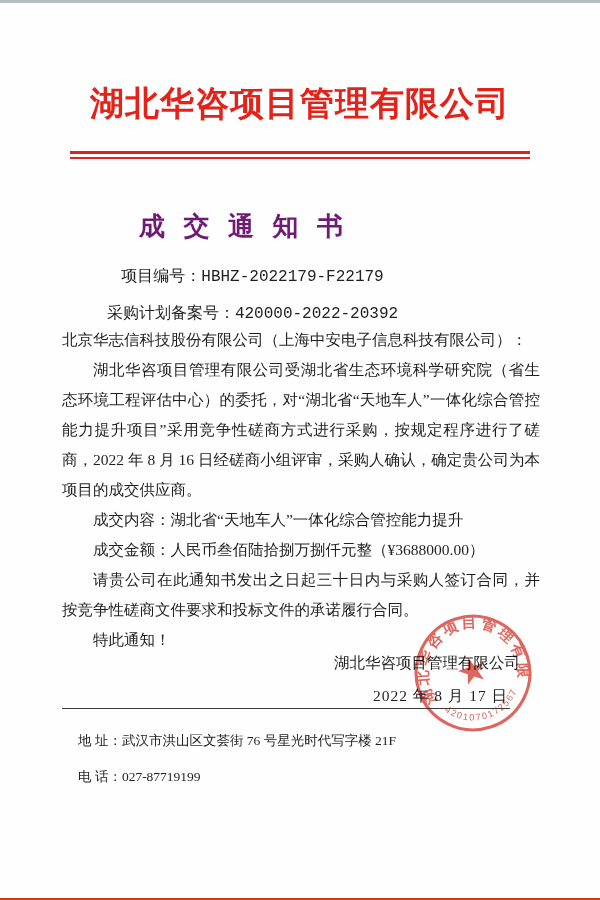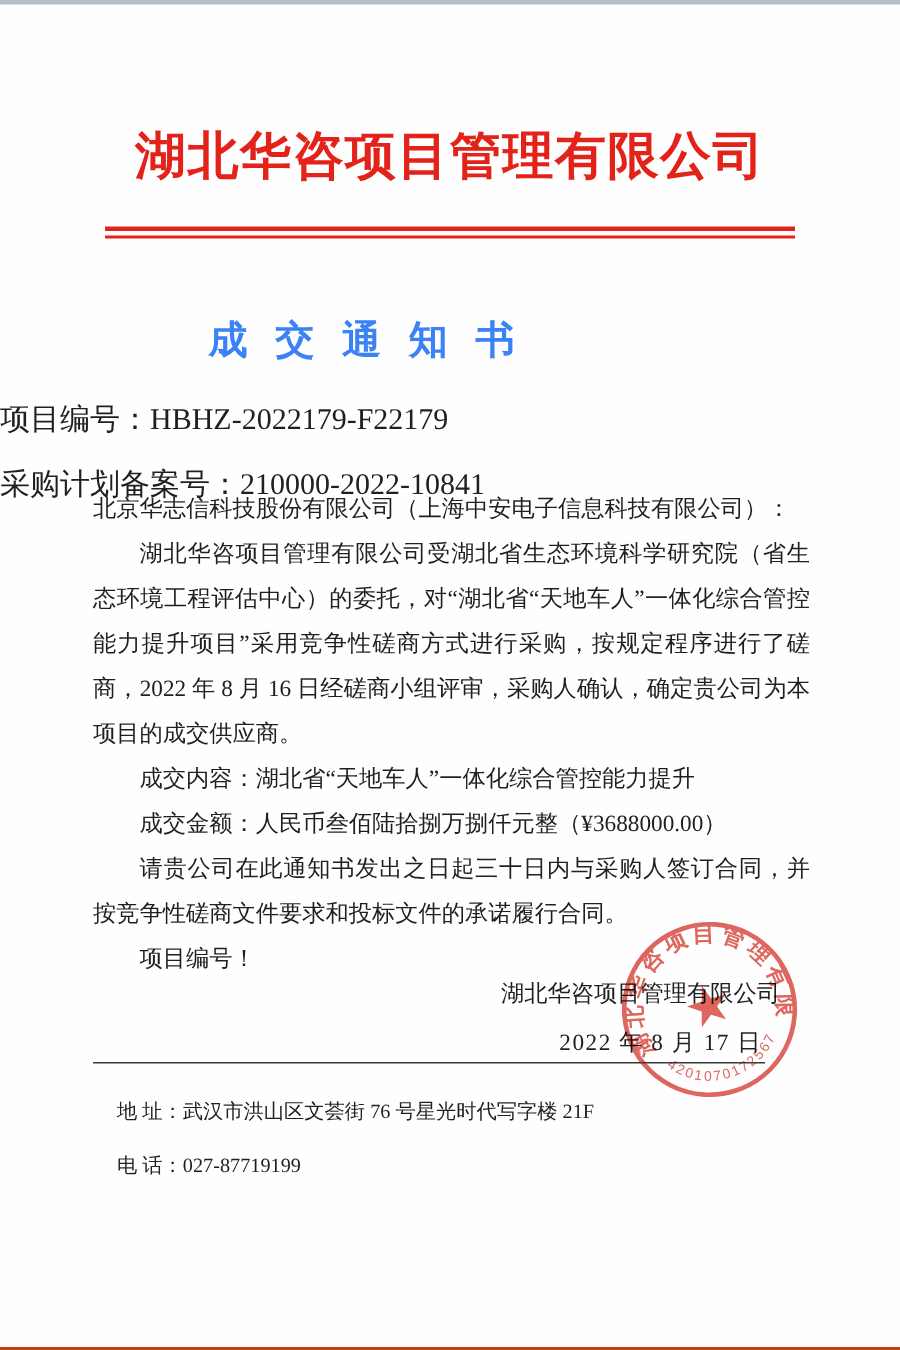--- a/index.html
+++ b/index.html
@@ -28,28 +28,29 @@
   }
   .double-rule{
     position:absolute;left:70px;top:148px;width:460px;height:8px;
     border-top:3px solid #e3231a;
     border-bottom:2px solid #e3231a;
     box-sizing:border-box;
   }
   .doc-title{
     position:absolute;left:0;top:206px;width:488px;
     text-align:center;
-    font-size:26px;font-weight:bold;color:#3b82f6;
+    font-size:26px;font-weight:bold;color:#701a75;
     letter-spacing:6px;
     white-space:nowrap;
   }
   .meta{
     position:absolute;left:0;top:263px;width:505px;
-    text-align:left;
-    font-size:20px;
+    text-align:center;
+    font-size:16px;
+    font-family:Liberation Mono, monospace;
   }
   .meta-line{margin:0 0 16px 0;white-space:nowrap;}
   .body-text{
     position:absolute;left:62px;top:322px;width:478px;
     font-size:15.5px;line-height:30px;
     text-align:justify;
   }
   .body-text p{margin:0;}
   .body-text p.indent{text-indent:2em;}
   .gap-before{margin-top:4px;}
@@ -84,30 +85,30 @@
 <div class="page">
 
   <div class="header-title">湖北华咨项目管理有限公司</div>
 
   <div class="double-rule"></div>
 
   <div class="doc-title">成 交 通 知 书</div>
 
   <div class="meta">
     <p class="meta-line">项目编号：HBHZ-2022179-F22179</p>
-    <p class="meta-line">采购计划备案号：210000-2022-10841</p>
+    <p class="meta-line">采购计划备案号：420000-2022-20392</p>
   </div>
 
   <div class="body-text">
     <p>北京华志信科技股份有限公司（上海中安电子信息科技有限公司）：</p>
     <p class="indent">湖北华咨项目管理有限公司受湖北省生态环境科学研究院（省生态环境工程评估中心）的委托，对“湖北省“天地车人”一体化综合管控能力提升项目”采用竞争性磋商方式进行采购，按规定程序进行了磋商，2022 年 8 月 16 日经磋商小组评审，采购人确认，确定贵公司为本项目的成交供应商。</p>
     <p class="indent gap-before">成交内容：湖北省“天地车人”一体化综合管控能力提升</p>
     <p class="indent">成交金额：人民币叁佰陆拾捌万捌仟元整（¥3688000.00）</p>
     <p class="indent">请贵公司在此通知书发出之日起三十日内与采购人签订合同，并按竞争性磋商文件要求和投标文件的承诺履行合同。</p>
-    <p class="indent">项目编号！</p>
+    <p class="indent">特此通知！</p>
   </div>
 
   <div class="signature">
     <div>湖北华咨项目管理有限公司</div>
     <div class="sig-date">2022 年 8 月 17 日</div>
   </div>
 
   <div class="seal">
     <svg viewBox="0 0 120 120">
       <defs>

